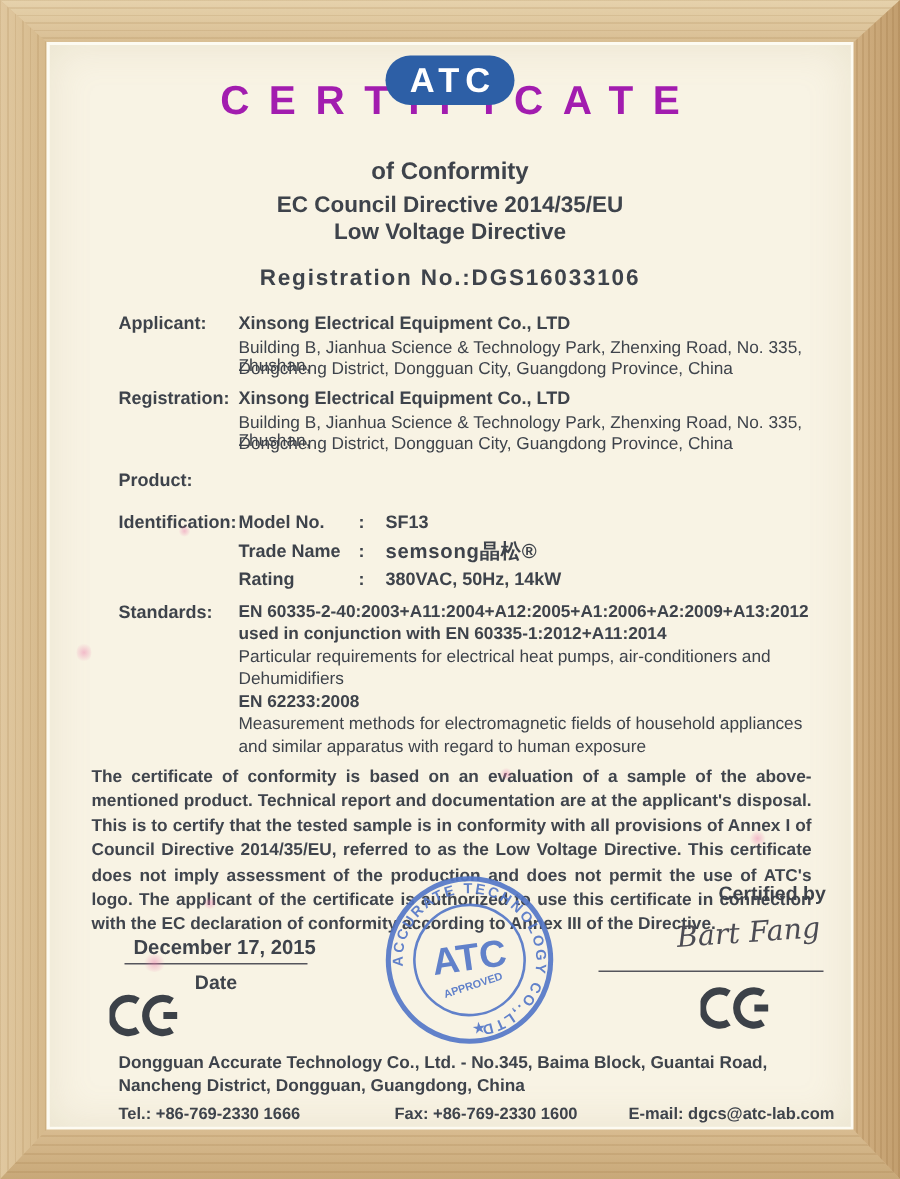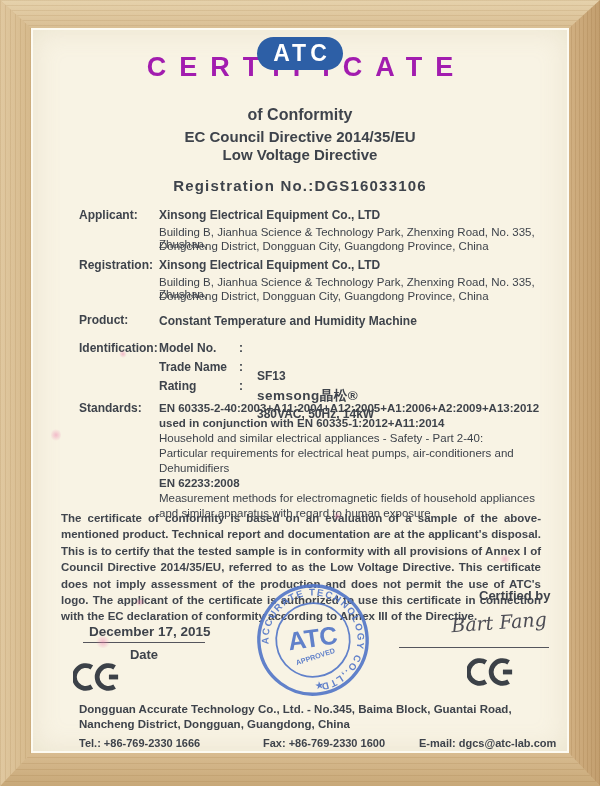--- a/index.html
+++ b/index.html
@@ -42,21 +42,21 @@
   .sub2{top:98px;font-size:15px;}
   .sub3{top:116px;font-size:15px;}
   .reg{top:147px;font-size:15px;letter-spacing:1.2px;}
 
   
   .lbl{left:46px;font-size:12px;font-weight:bold;}
   .val{left:126px;font-size:12px;font-weight:bold;}
   .addr{left:126px;font-size:11.5px;font-weight:normal;width:400px;}
   .idname{left:126px;font-size:12px;font-weight:bold;}
   .idcolon{left:206px;font-size:12px;font-weight:bold;}
-  .idval{left:224px;font-size:12px;font-weight:bold;margin-top:28px;}
+  .idval{left:224px;font-size:12px;font-weight:bold;}
   .tradename{font-size:13.5px;letter-spacing:.5px;}
   .stdlines{left:126px;top:371px;width:388px;font-size:11.5px;line-height:15px;}
   .stdlines .ln{font-weight:normal;}
   .stdlines .lnb{font-weight:bold;}
 
   .decl{left:28px;top:480px;width:480px;font-size:11.5px;font-weight:bold;
     text-align:justify;line-height:16.4px;color:#40454d;}
 
   
   .certby{left:410px;top:558px;font-size:13px;font-weight:bold;margin-left:36px;}
@@ -111,39 +111,37 @@
     <div class="abs val" style="top:178px">Xinsong Electrical Equipment Co., LTD</div>
     <div class="abs addr" style="top:196px">Building B, Jianhua Science &amp; Technology Park, Zhenxing Road, No. 335, Zhushan,</div>
     <div class="abs addr" style="top:210px">Dongcheng District, Dongguan City, Guangdong Province, China</div>
 
     <div class="abs lbl" style="top:228px">Registration:</div>
     <div class="abs val" style="top:228px">Xinsong Electrical Equipment Co., LTD</div>
     <div class="abs addr" style="top:246px">Building B, Jianhua Science &amp; Technology Park, Zhenxing Road, No. 335, Zhushan,</div>
     <div class="abs addr" style="top:260px">Dongcheng District, Dongguan City, Guangdong Province, China</div>
 
     <div class="abs lbl" style="top:283px">Product:</div>
-    <div class="abs val" style="top:284px">Constant Temperature and Humidity Machine</div>
 
     <div class="abs lbl" style="top:311px">Identification:</div>
     <div class="abs idname" style="top:311px">Model No.</div>
     <div class="abs idcolon" style="top:311px">:</div>
     <div class="abs idval" style="top:311px">SF13</div>
 
     <div class="abs idname" style="top:330px">Trade Name</div>
     <div class="abs idcolon" style="top:330px">:</div>
     <div class="abs idval tradename" style="top:329px">semsong晶松®</div>
 
     <div class="abs idname" style="top:349px">Rating</div>
     <div class="abs idcolon" style="top:349px">:</div>
     <div class="abs idval" style="top:349px">380VAC, 50Hz, 14kW</div>
 
     <div class="abs lbl" style="top:371px">Standards:</div>
     <div class="abs stdlines">
       <div class="lnb">EN 60335-2-40:2003+A11:2004+A12:2005+A1:2006+A2:2009+A13:2012 used in conjunction with EN 60335-1:2012+A11:2014</div>
-      <div class="ln">Household and similar electrical appliances - Safety - Part 2-40:</div>
       <div class="ln">Particular requirements for electrical heat pumps, air-conditioners and Dehumidifiers</div>
       <div class="lnb">EN 62233:2008</div>
       <div class="ln">Measurement methods for electromagnetic fields of household appliances and similar apparatus with regard to human exposure</div>
     </div>
 
     <div class="abs decl">The certificate of conformity is based on an evaluation of a sample of the above-mentioned product. Technical report and documentation are at the applicant's disposal. This is to certify that the tested sample is in conformity with all provisions of Annex I of Council Directive 2014/35/EU, referred to as the Low Voltage Directive. This certificate does not imply assessment of the production and does not permit the use of ATC's logo. The applicant of the certificate is authorized to use this certificate in connection with the EC declaration of conformity according to Annex III of the Directive.</div>
 
     <div class="abs certby">Certified by</div>
     <div class="abs sig">Bart Fang</div>
     <div class="abs sigline"></div>

